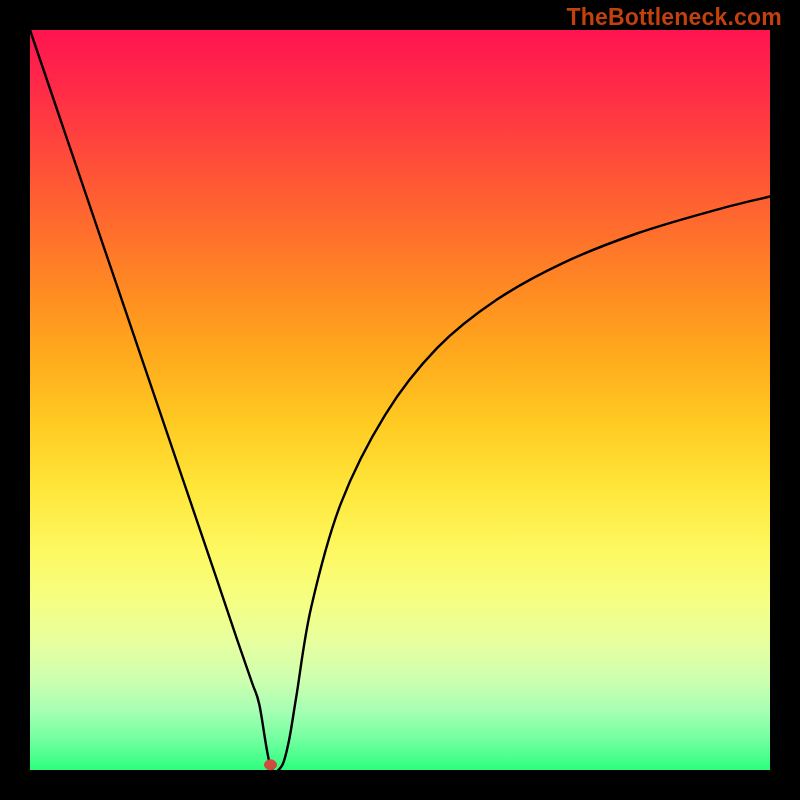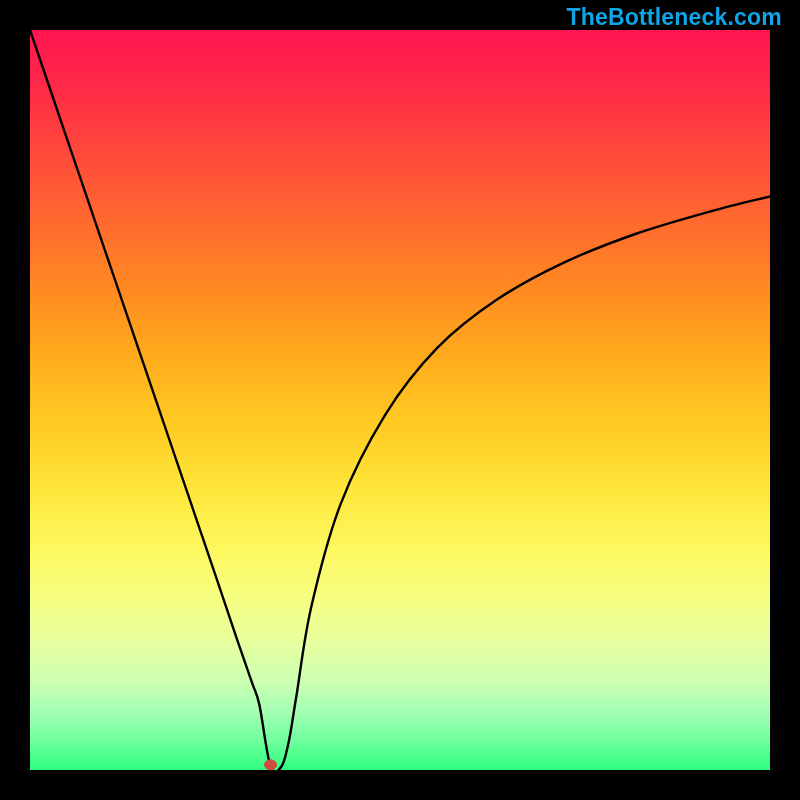--- a/index.html
+++ b/index.html
@@ -14,21 +14,21 @@
   .frame {
     position: relative;
     width: 800px;
     height: 800px;
     background: #000;
   }
   .watermark {
     position: absolute;
     top: 4px;
     right: 18px;
-    color: #0ea5e9;
+    color: #c2410c;
     font-size: 23px;
     font-weight: 600;
     letter-spacing: 0.2px;
     user-select: none;
   }
   .plot-area {
     position: absolute;
     left: 30px;
     top: 30px;
     width: 740px;

